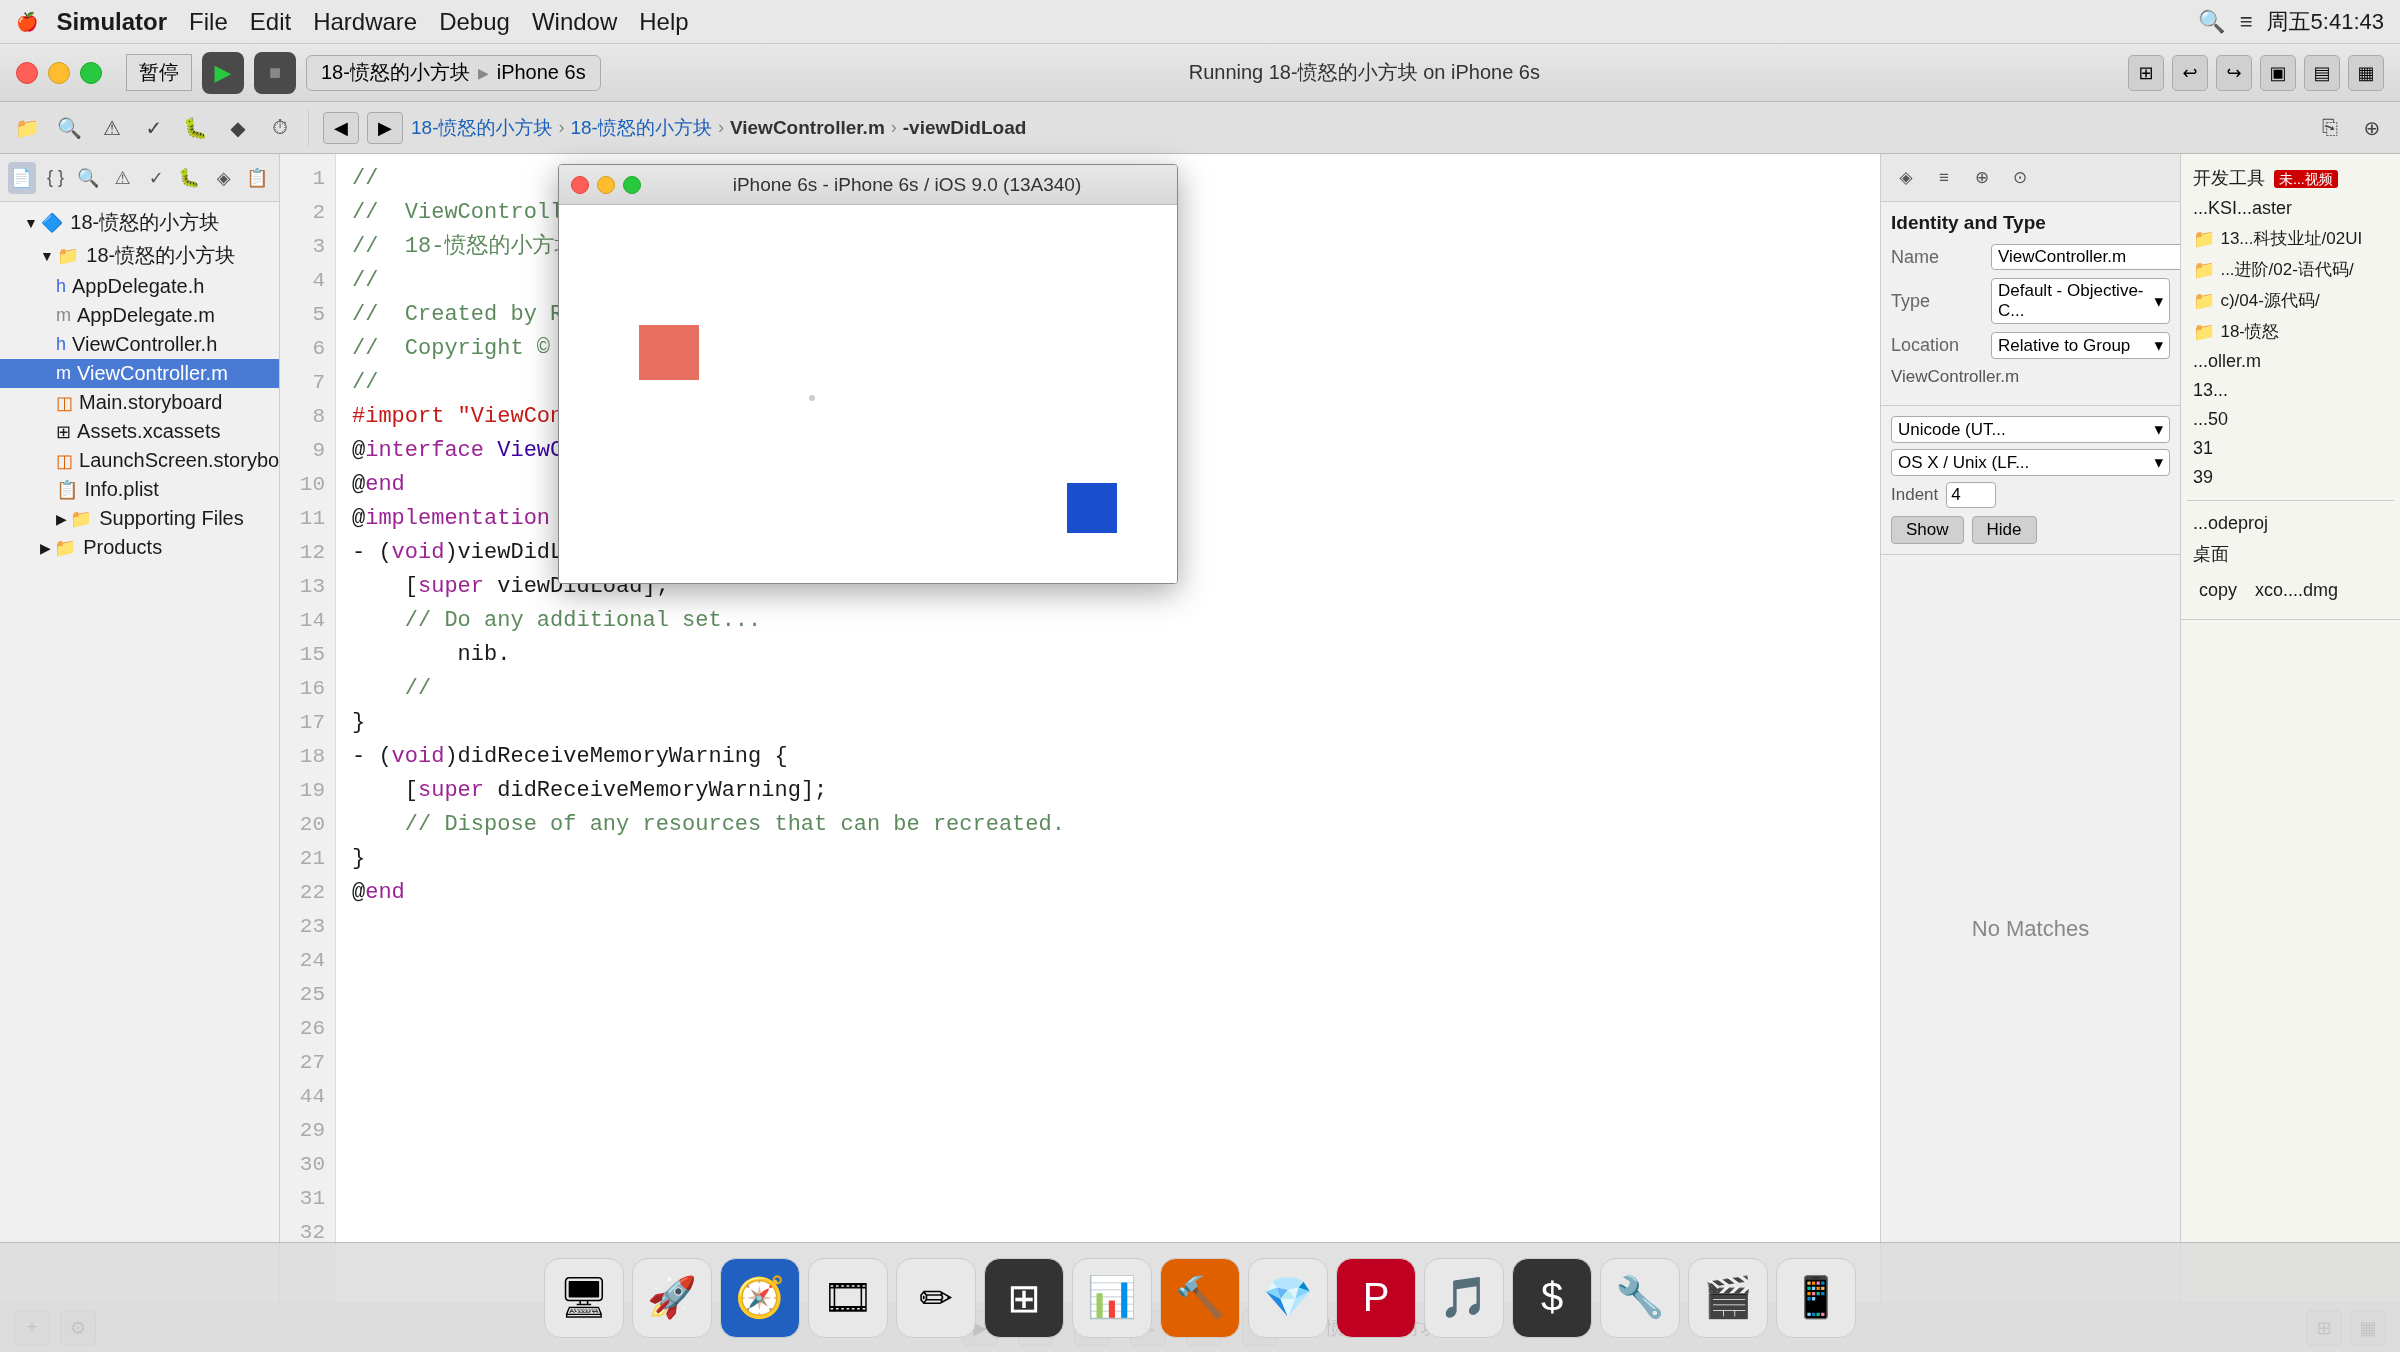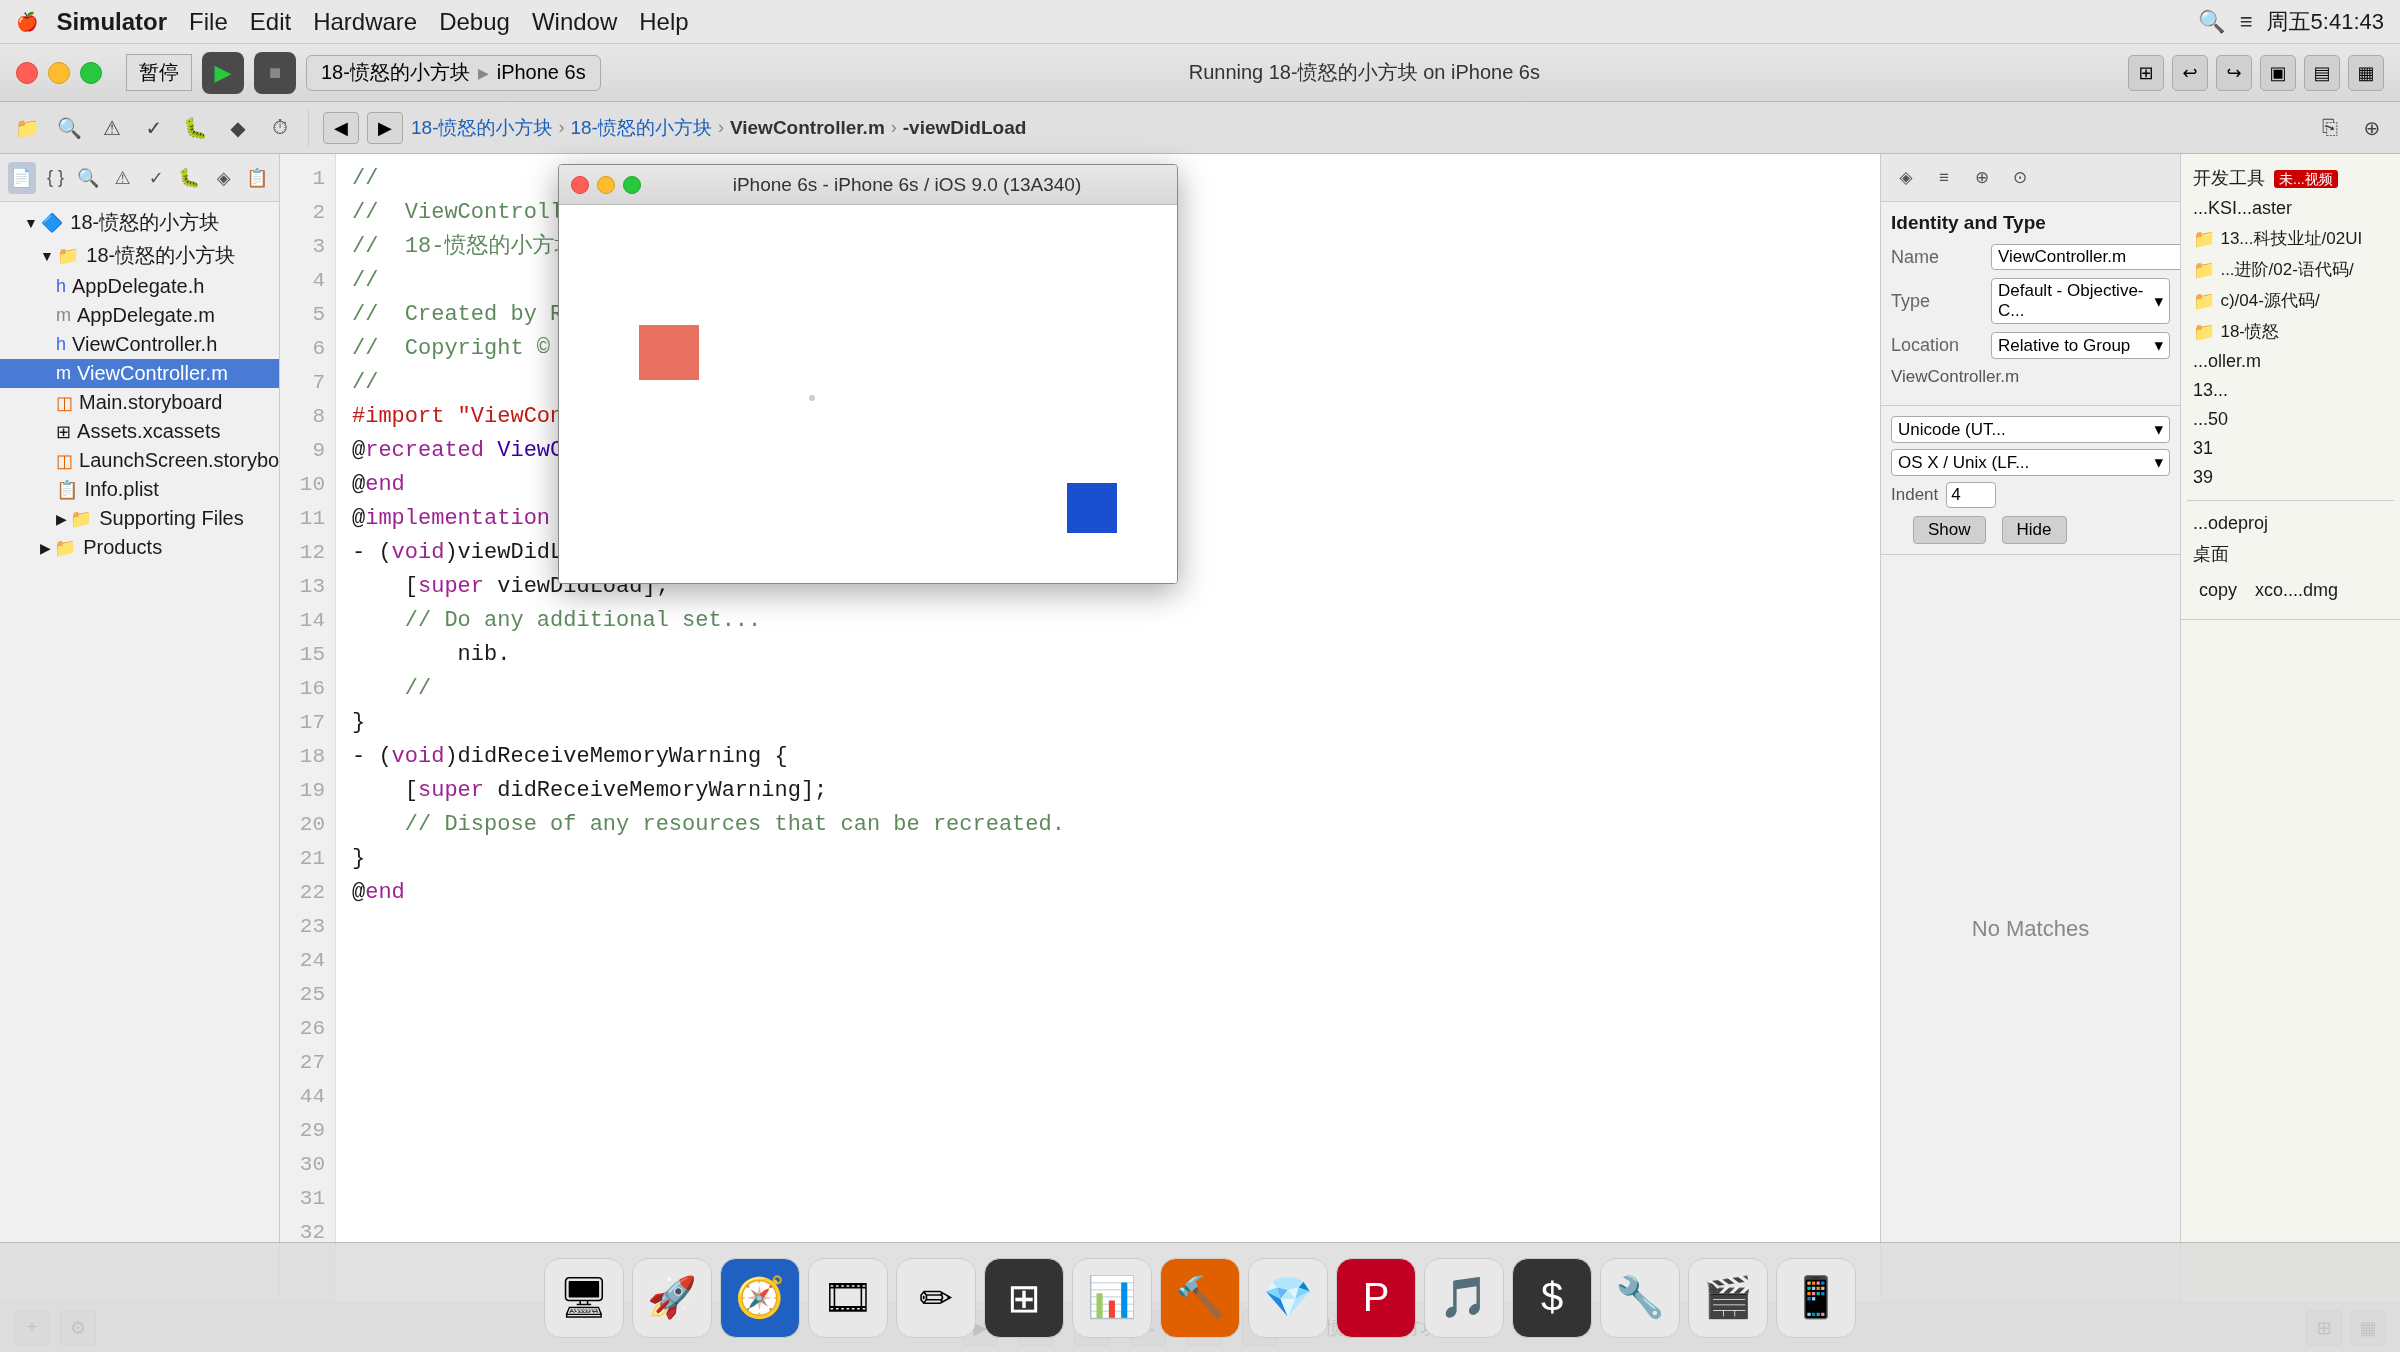--- a/index.html
+++ b/index.html
@@ -369,21 +369,21 @@
       font-size: 17px;
     }
     #text-settings {
       padding: 10px;
       border-bottom: 1px solid #ccc;
     }
     .encoding-row {
       display: flex; align-items: center; gap: 8px; margin-bottom: 6px;
     }
     .show-hide-btns {
-      display: flex; gap: 16px; margin-top: 8px; margin-left: 22px;
+      display: flex; gap: 8px; margin-top: 8px;
     }
     .sh-btn {
       background: #d0d0d0;
       border: 1px solid #aaa;
       border-radius: 4px;
       padding: 3px 14px;
       font-size: 17px;
       cursor: pointer;
     }
     #no-matches {
@@ -723,21 +723,21 @@
         <span class="code-line" style="color: rgb(93, 138, 93);">//</span>
             <span class="code-line" style="color: rgb(93, 138, 93);">//  ViewController.m</span>
             <span class="code-line" style="color: rgb(93, 138, 93);">//  18-愤怒的小方块</span>
             <span class="code-line" style="color: rgb(93, 138, 93);">//</span>
             <span class="code-line" style="color: rgb(93, 138, 93);">//  Created by Romeo on 15/12/11.</span>
             <span class="code-line" style="color: rgb(93, 138, 93);">//  Copyright © 2015年 heima...</span>
             <span class="code-line" style="color: rgb(93, 138, 93);">//</span>
             <span class="code-line"></span>
             <span class="code-line" style="color: rgb(196, 26, 22);">#import "ViewController.h"</span>
             <span class="code-line"></span>
-            <span class="code-line">@<span style="color:#9b2393;font-weight:500;">recreated</span> <span style="color:#3900a0;">ViewController</span> ()</span>
+            <span class="code-line">@<span style="color:#9b2393;font-weight:500;">interface</span> <span style="color:#3900a0;">ViewController</span> ()</span>
             <span class="code-line"></span>
             <span class="code-line">@<span style="color:#9b2393;font-weight:500;">end</span></span>
             <span class="code-line"></span>
             <span class="code-line">@<span style="color:#9b2393;font-weight:500;">implementation</span> ViewControll...</span>
             <span class="code-line"></span>
             <span class="code-line">- (<span style="color:#9b2393;font-weight:500;">void</span>)viewDidLoad {</span>
             <span class="code-line">    [<span style="color:#9b2393;font-weight:500;">super</span> viewDidLoad];</span>
             <span class="code-line" style="color: rgb(93, 138, 93);">    // Do any additional set...</span>
             <span class="code-line">        nib.</span>
             <span class="code-line"></span>

